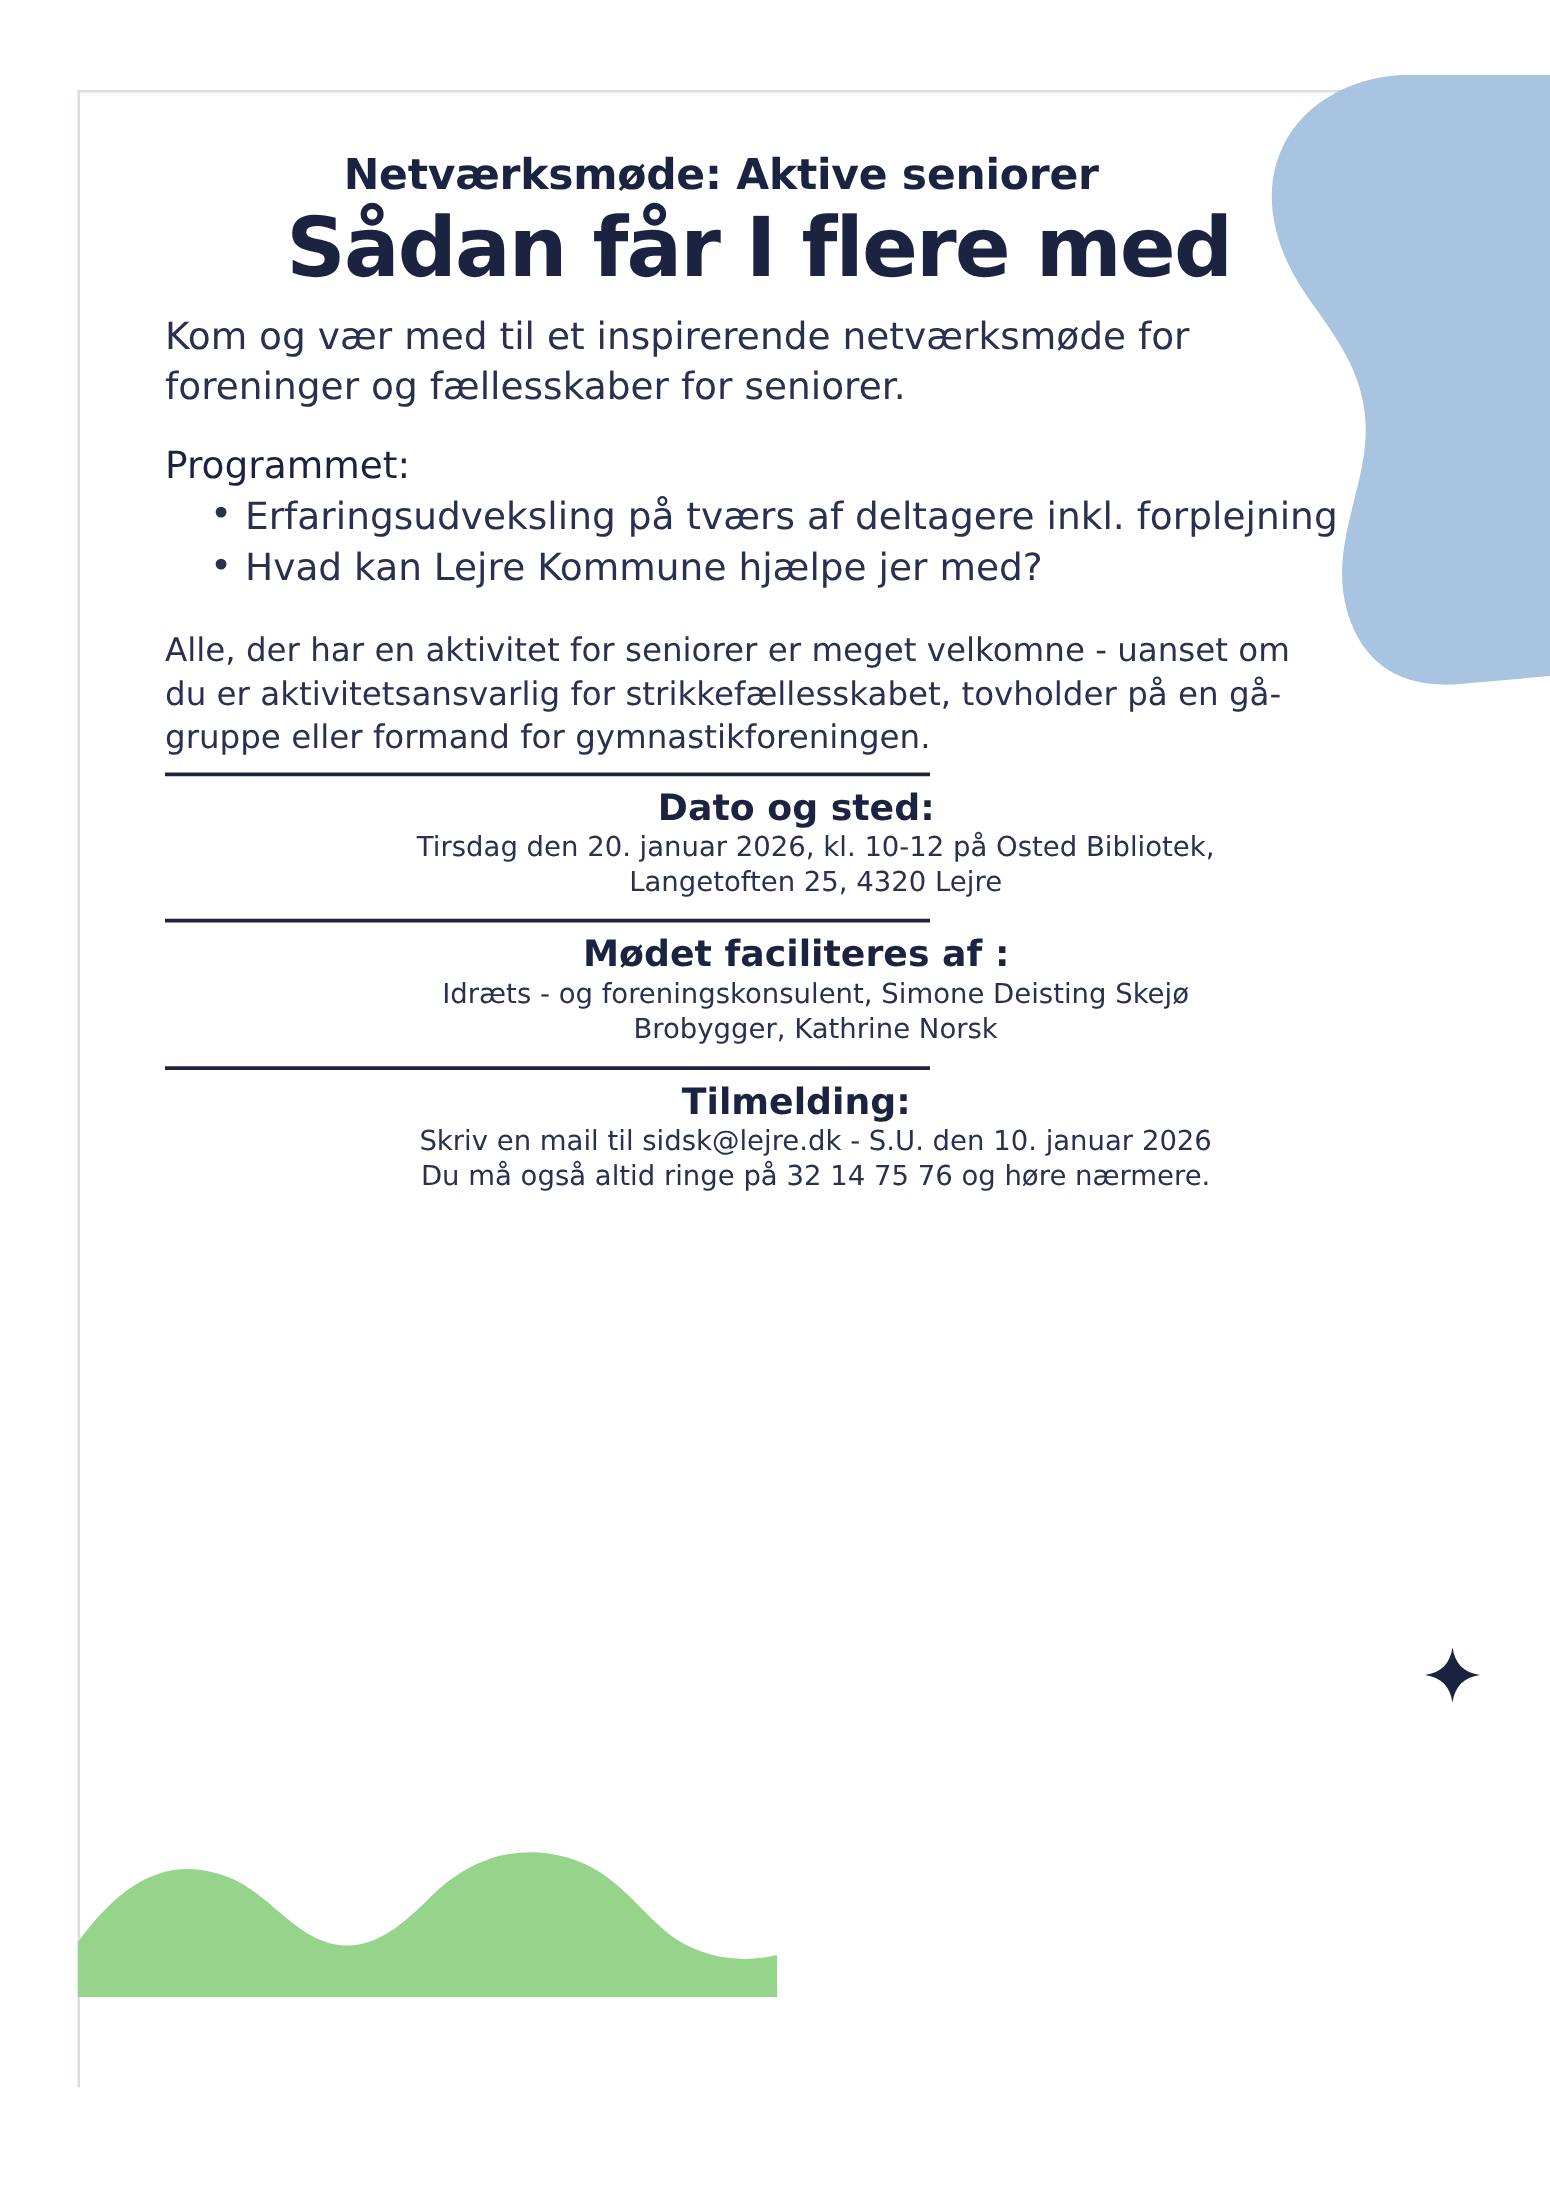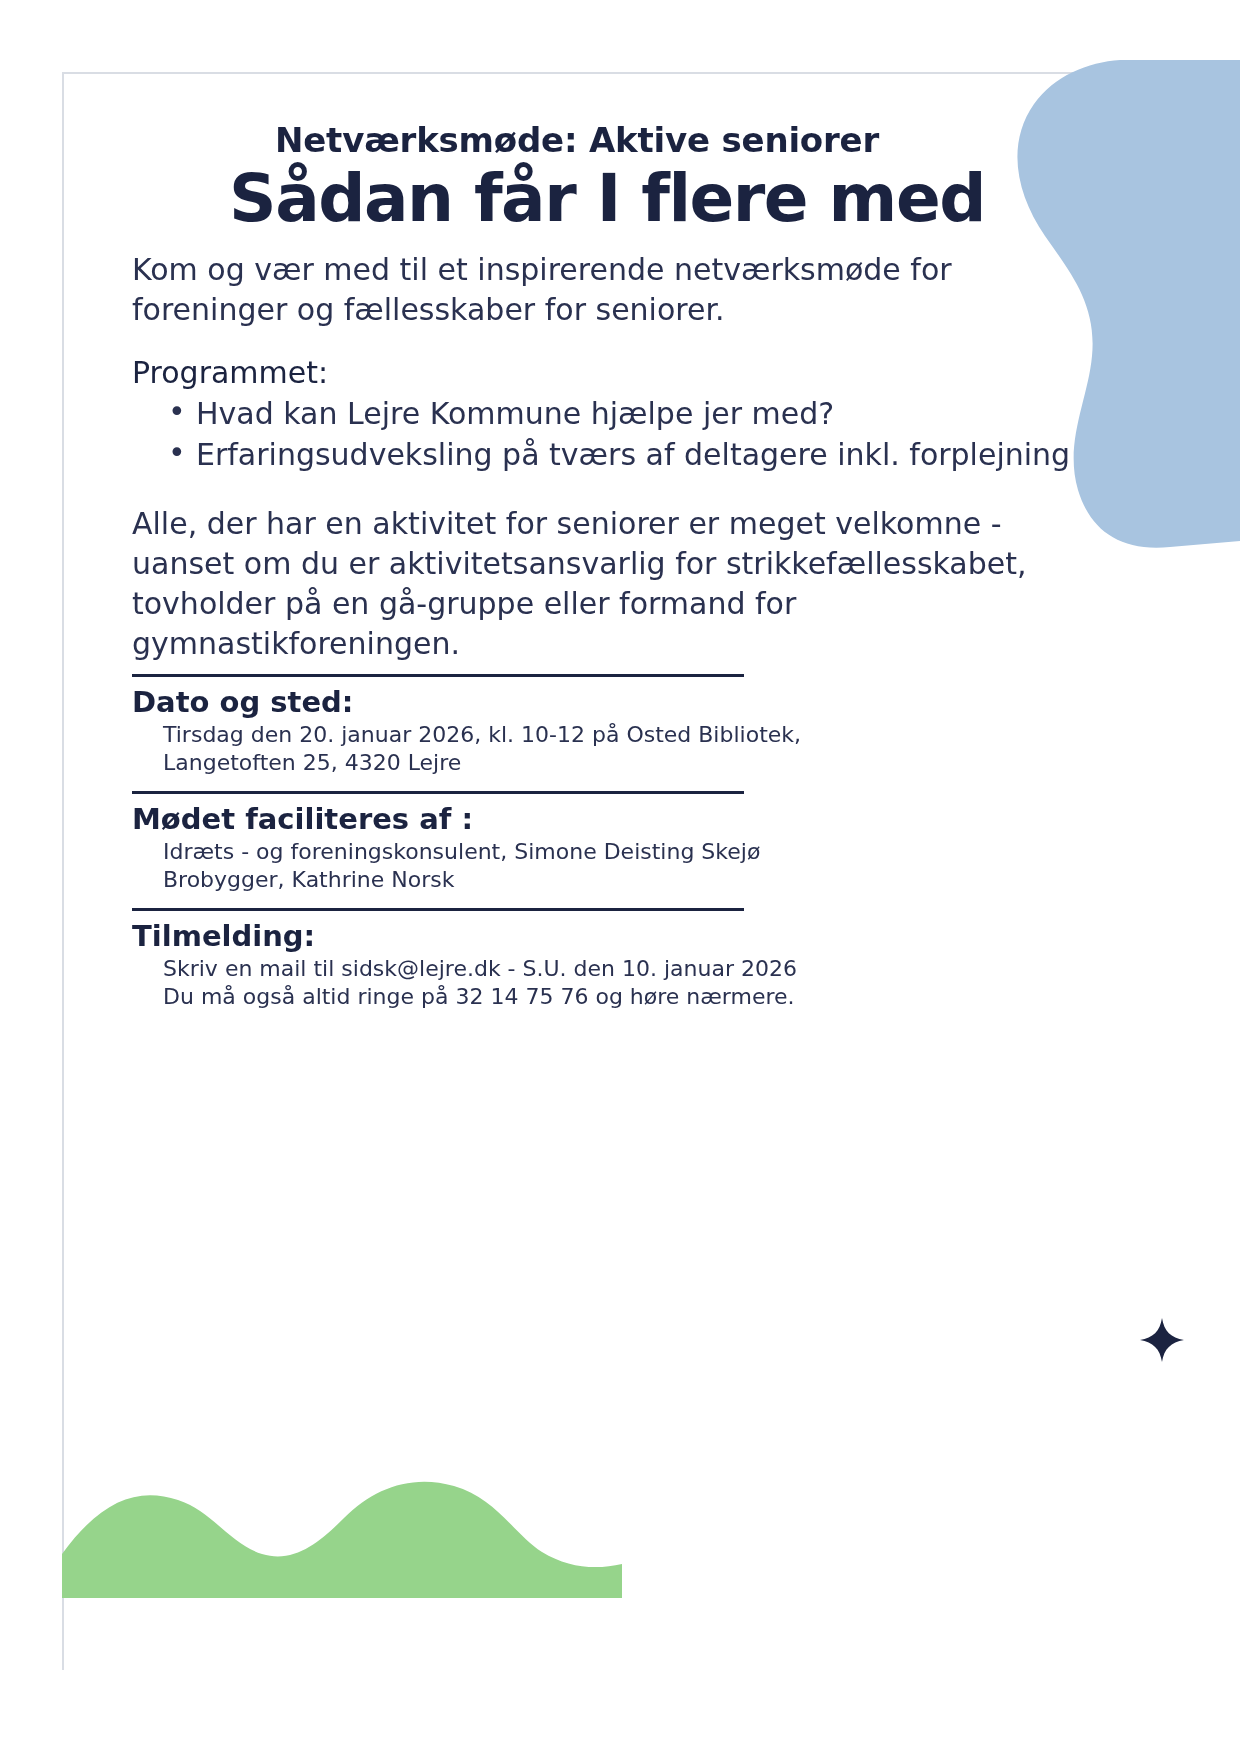--- a/index.html
+++ b/index.html
@@ -148,21 +148,21 @@
     position: absolute;
     left: 10px;
     top: 14px;
     width: 11px;
     height: 11px;
     border: 2px solid #2a3150;
     border-radius: 50%;
   }
 
   .body-para {
-    font-size: 30px;
+    font-size: 26px;
     line-height: 1.33;
     color: #2a3150;
     margin: 30px 0 10px 0;
     width: 930px;
   }
 
   .rule {
     width: 612px;
     height: 3px;
     background: #1b2340;
@@ -176,20 +176,21 @@
     margin: 0 0 2px 0;
   }
   .block-line {
     font-size: 22px;
     line-height: 1.28;
     color: #2a3150;
     margin-left: 31px;
   }
   .block {
     margin-bottom: 14px;
+    text-align: center;
   }
 </style>
 </head>
 <body>
 
 <div class="poster">
 
   <div class="frame-line top"></div>
   <div class="frame-line bottom"></div>
   <div class="frame-line left"></div>
@@ -218,22 +219,22 @@
 
     <h1 class="title">
       <span>Sådan får I flere med</span>
     </h1>
 
     <p class="intro">Kom og vær med til et inspirerende netværksmøde for foreninger og fællesskaber for seniorer.</p>
 
     <div class="section-head">Programmet:</div>
 
     <ul class="prog">
+      <li>Erfaringsudveksling på tværs af deltagere inkl. forplejning</li>
       <li>Hvad kan Lejre Kommune hjælpe jer med?</li>
-      <li>Erfaringsudveksling på tværs af deltagere inkl. forplejning</li>
     </ul>
 
     <p class="body-para">Alle, der har en aktivitet for seniorer er meget velkomne - uanset om du er aktivitetsansvarlig for strikkefællesskabet, tovholder på en gå-gruppe eller formand for gymnastikforeningen.</p>
 
     <div class="block">
       <div class="rule"></div>
       <div class="block-head">Dato og sted:</div>
       <div class="block-line">Tirsdag den 20. januar 2026, kl. 10-12 på Osted Bibliotek,</div>
       <div class="block-line">Langetoften 25, 4320 Lejre</div>
     </div>

